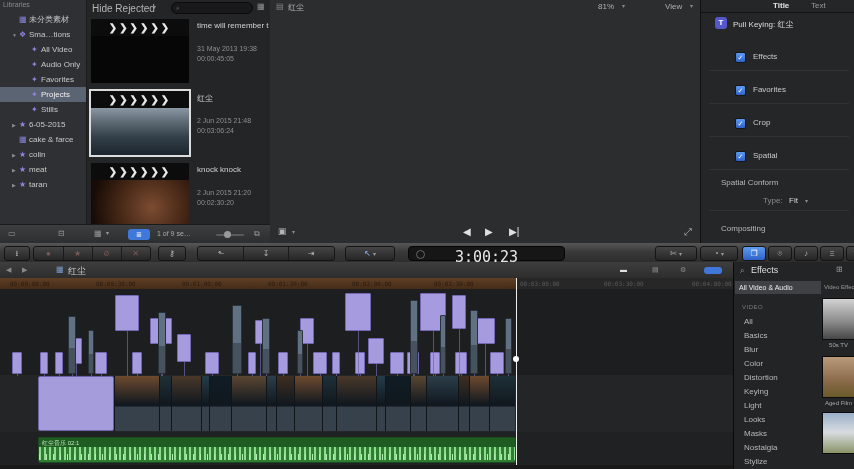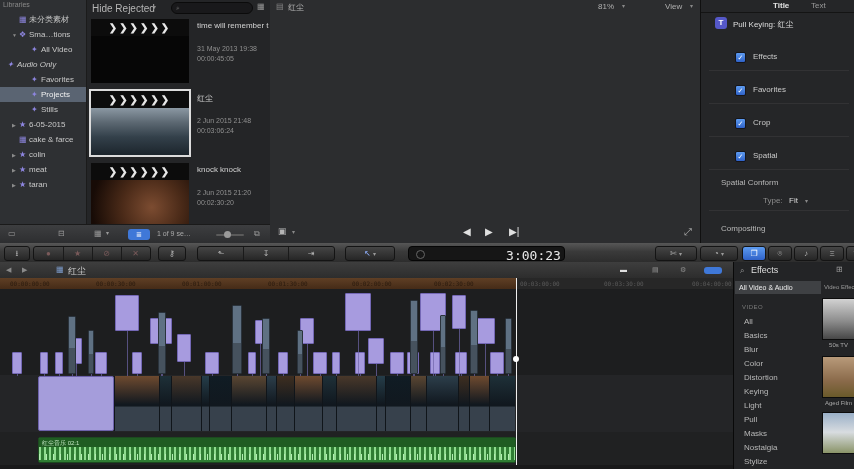--- a/index.html
+++ b/index.html
@@ -97,21 +97,21 @@
   #toolbar{left:0;top:243px;width:854px;height:19px;
            background:linear-gradient(#575757,#3a3a3a 45%,#2d2d2d);border-bottom:1px solid #0e0e0e;}
   .tb-btn{position:absolute;top:3px;height:13px;background:linear-gradient(#454545,#262626);
           border:1px solid #141414;border-radius:3px;color:#b5b5b5;font-size:8px;
           text-align:center;line-height:13px;}
   .tb-seg{border-right:1px solid #1a1a1a;display:inline-block;height:13px;vertical-align:top;}
   #dashboard{left:408px;top:3px;width:155px;height:13px;background:#161616;border:1px solid #060606;
              border-radius:4px;}
   #bg-tasks{position:absolute;left:7px;top:3px;width:7px;height:7px;border:1px solid #666;border-radius:50%;}
   #timecode{position:absolute;left:0;top:1px;width:155px;text-align:center;
-            font-family:"DejaVu Sans Mono",monospace;font-size:13px;color:#e8e8e8;margin-left:47px;}
+            font-family:"DejaVu Sans Mono",monospace;font-size:15px;color:#e8e8e8;}
   
   #tl-bar{left:0;top:262px;width:733px;height:16px;background:linear-gradient(#3e3e3e,#2d2d2d);
           border-bottom:1px solid #0d0d0d;}
   .tlb-ico{position:absolute;top:4px;font-size:7px;color:#8a8a8a;}
   #tl-proj-ico{left:56px;top:3px;font-size:8px;color:#7f9fd0;}
   #tl-proj{left:68px;top:3px;font-size:9px;color:#d0d0d0;}
   #tl-skim{left:704px;top:5px;width:18px;height:7px;background:#3f78d8;border-radius:3px;}
   
   #timeline{left:0;top:278px;width:733px;height:191px;background:#1d1e1f;overflow:hidden;}
   #ruler-bright{left:0;top:0;width:516px;height:11px;background:linear-gradient(#5f3f25,#452b17);}
@@ -162,21 +162,21 @@
 
 <div id="app">
 
   <div id="browser" class="abs">
     <div id="sidebar" class="abs">
       <div id="sb-header" class="abs">Libraries</div>
       <div id="sb-list">
           <div class="sb-row" style="top: 12px; padding-left: 12px;"><span class="sb-disc"></span><span class="sb-ico">▦</span><span>未分类素材</span></div>
           <div class="sb-row" style="top: 27px; padding-left: 12px;"><span class="sb-disc">▼</span><span class="sb-ico">❖</span><span>Sma…tions</span></div>
           <div class="sb-row" style="top: 42px; padding-left: 24px;"><span class="sb-disc"></span><span class="sb-ico">✦</span><span>All Video</span></div>
-          <div class="sb-row" style="top: 57px;  font-style: italic;"><span class="sb-disc"></span><span class="sb-ico">✦</span><span>Audio Only</span></div>
+          <div class="sb-row" style="top: 57px; padding-left: 24px;"><span class="sb-disc"></span><span class="sb-ico">✦</span><span>Audio Only</span></div>
           <div class="sb-row" style="top: 72px; padding-left: 24px;"><span class="sb-disc"></span><span class="sb-ico">✦</span><span>Favorites</span></div>
           <div class="sb-row sel" style="top: 87px; padding-left: 24px;"><span class="sb-disc"></span><span class="sb-ico">✦</span><span>Projects</span></div>
           <div class="sb-row" style="top: 102px; padding-left: 24px;"><span class="sb-disc"></span><span class="sb-ico">✦</span><span>Stills</span></div>
           <div class="sb-row" style="top: 117px; padding-left: 12px;"><span class="sb-disc">▶</span><span class="sb-ico">★</span><span>6-05-2015</span></div>
           <div class="sb-row" style="top: 132px; padding-left: 12px;"><span class="sb-disc"></span><span class="sb-ico">▦</span><span>cake &amp; farce</span></div>
           <div class="sb-row" style="top: 147px; padding-left: 12px;"><span class="sb-disc">▶</span><span class="sb-ico">★</span><span>colin</span></div>
           <div class="sb-row" style="top: 162px; padding-left: 12px;"><span class="sb-disc">▶</span><span class="sb-ico">★</span><span>meat</span></div>
           <div class="sb-row" style="top: 177px; padding-left: 12px;"><span class="sb-disc">▶</span><span class="sb-ico">★</span><span>taran</span></div>
         </div>
     </div>
@@ -505,21 +505,21 @@
     <div id="fx-selected" class="abs">All Video &amp; Audio</div>
     <div id="fx-group" class="abs">VIDEO</div>
     <div id="fx-cats">
         <div class="fx-cat" style="top: 55px;">All</div>
         <div class="fx-cat" style="top: 69px;">Basics</div>
         <div class="fx-cat" style="top: 83px;">Blur</div>
         <div class="fx-cat" style="top: 97px;">Color</div>
         <div class="fx-cat" style="top: 111px;">Distortion</div>
         <div class="fx-cat" style="top: 125px;">Keying</div>
         <div class="fx-cat" style="top: 139px;">Light</div>
-        <div class="fx-cat" style="top: 153px;">Pull</div>
+        <div class="fx-cat" style="top: 153px;">Looks</div>
         <div class="fx-cat" style="top: 167px;">Masks</div>
         <div class="fx-cat" style="top: 181px;">Nostalgia</div>
         <div class="fx-cat" style="top: 195px;">Stylize</div>
       </div>
     <div id="fx-thumbs-header" class="abs">Video Effects</div>
     <div id="fx-thumbs">
         <div class="fx-thumb ft-clouds" style="top: 36px;"></div>
         <div class="fx-thumb-label" style="top: 80px;">50s TV</div>
         <div class="fx-thumb ft-sepia" style="top: 94px;"></div>
         <div class="fx-thumb-label" style="top: 138px;">Aged Film</div>

